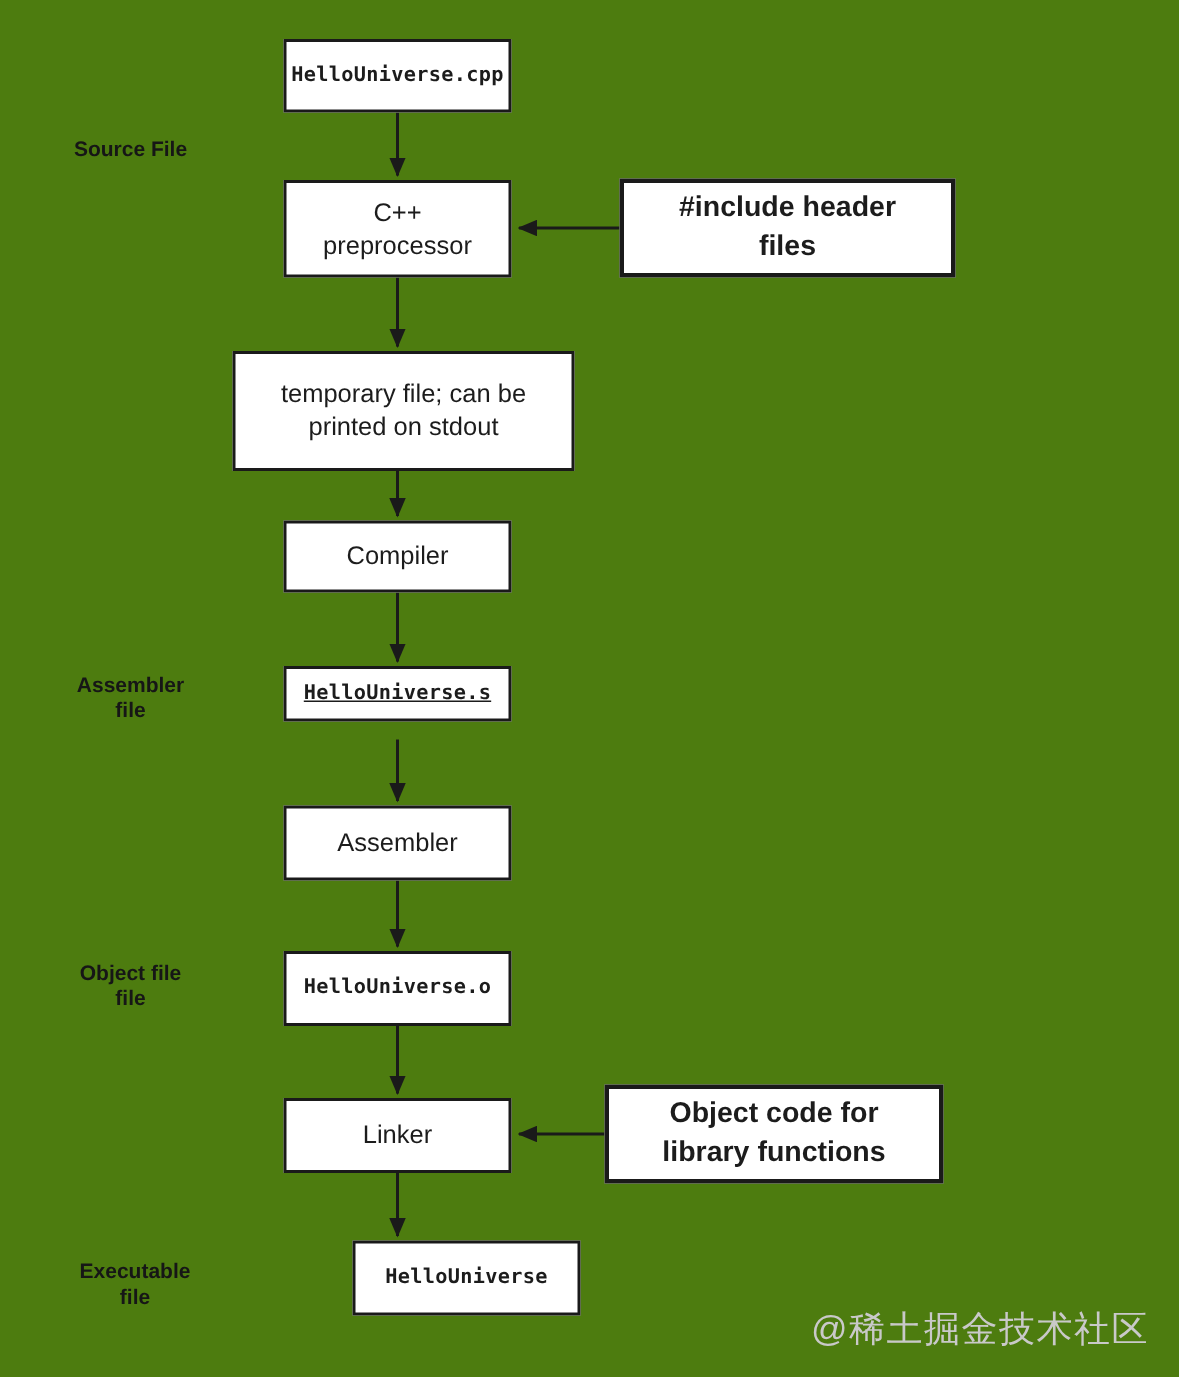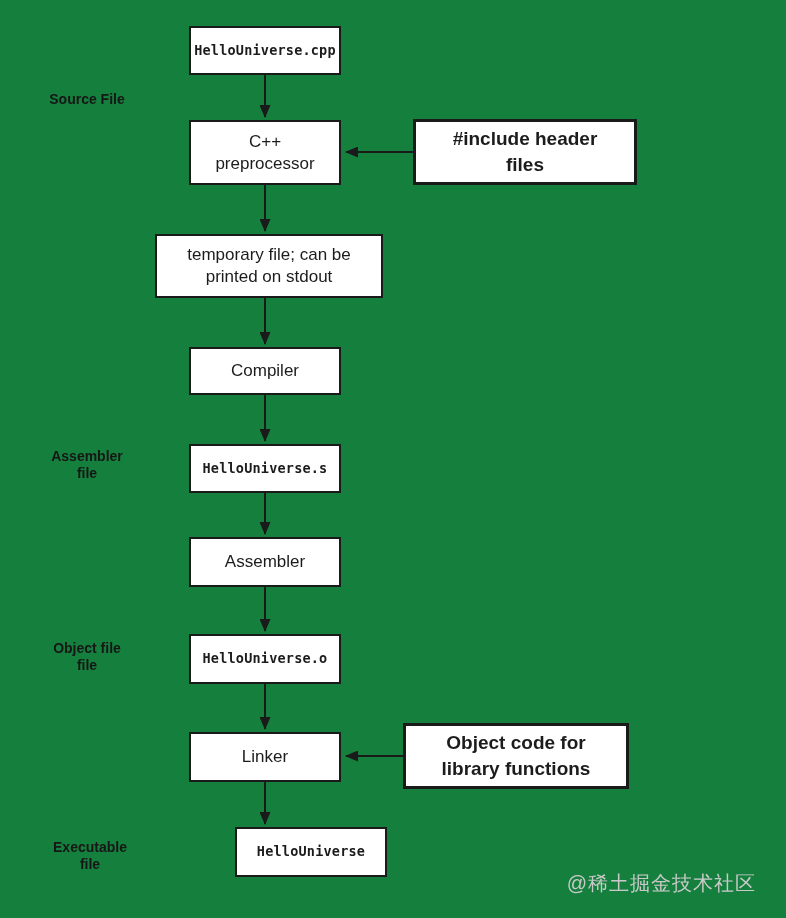--- a/index.html
+++ b/index.html
@@ -1,18 +1,18 @@
 <!DOCTYPE html>
 <html><head>
 <meta charset="utf-8">
 <style>
   html,body { margin:0; padding:0; background:#ffffff; }
   .canvas {
     position:relative; width:786px; height:918px;
-    background:#15803d; overflow:hidden;
+    background:#4d7c0f; overflow:hidden;
     font-family:"Liberation Sans", sans-serif;
   }
   .arrows { position:absolute; left:0; top:0; width:786px; height:918px; }
   .box {
     position:absolute; box-sizing:border-box;
     display:flex; align-items:center; justify-content:center;
     text-align:center; background:#ffffff;
     border:2px solid #1a1a1a; color:#1c1c1c;
     font-size:17px; line-height:1.28; white-space:pre-line;
   }
@@ -22,22 +22,22 @@
   }
   .box.callout {
     border-width:3px; font-weight:bold; font-size:19px; line-height:1.35;
   }
   .side-label {
     position:absolute; width:140px; text-align:center;
     font-weight:bold; font-size:14px; line-height:1.2;
     color:#161616; white-space:pre-line;
   }
   .watermark {
-    position:absolute; right:30px; top:870px;
-    font-size:20px; color:#c9c9c9; letter-spacing:1px;
+    position:absolute; right:20px; top:870px;
+    font-size:24px; color:#c9c9c9; letter-spacing:1px;
   }
 </style>
 </head>
 <body>
 
 <div class="canvas">
 
   <svg class="arrows" viewBox="0 0 786 918" xmlns="http://www.w3.org/2000/svg">
     <defs>
       <marker id="ah" markerUnits="userSpaceOnUse" markerWidth="13" markerHeight="11" refX="12" refY="5.5" orient="auto">
@@ -56,26 +56,26 @@
       <line x1="413" y1="152" x2="346" y2="152" marker-end="url(#ah)"></line>
       <line x1="403" y1="756" x2="346" y2="756" marker-end="url(#ah)"></line>
     </g>
   </svg>
 
   <div class="box mono" style="left:189px; top:26px; width:152px; height:49px;">HelloUniverse.cpp</div>
 
   <div class="box" style="left:189px; top:120px; width:152px; height:65px;">C++
 preprocessor</div>
 
-  <div class="box" style="left:155px; top:234px; width:228px; height:64px;">temporary file; can be
+  <div class="box" style="left:155px; top:234px; width:228px; height:80px;">temporary file; can be
 printed on stdout</div>
 
   <div class="box" style="left:189px; top:347px; width:152px; height:48px;">Compiler</div>
 
-  <div class="box mono" style="left:189px; top:444px; width:152px; height:49px;">HelloUniverse.s</div>
+  <div class="box mono" style="left:189px; top:444px; width:152px; height:37px;text-decoration:underline;">HelloUniverse.s</div>
 
   <div class="box" style="left:189px; top:537px; width:152px; height:50px;">Assembler</div>
 
   <div class="box" style="left:189px; top:732px; width:152px; height:50px;">Linker</div>
 
   <div class="box mono" style="left:189px; top:634px; width:152px; height:50px;">HelloUniverse.o</div>
 
   <div class="box mono" style="left:189px; top:827px; width:152px; height:50px;margin-left:46px;">HelloUniverse</div>
 
   <div class="box callout" style="left:413px; top:119px; width:224px; height:66px;">#include header

